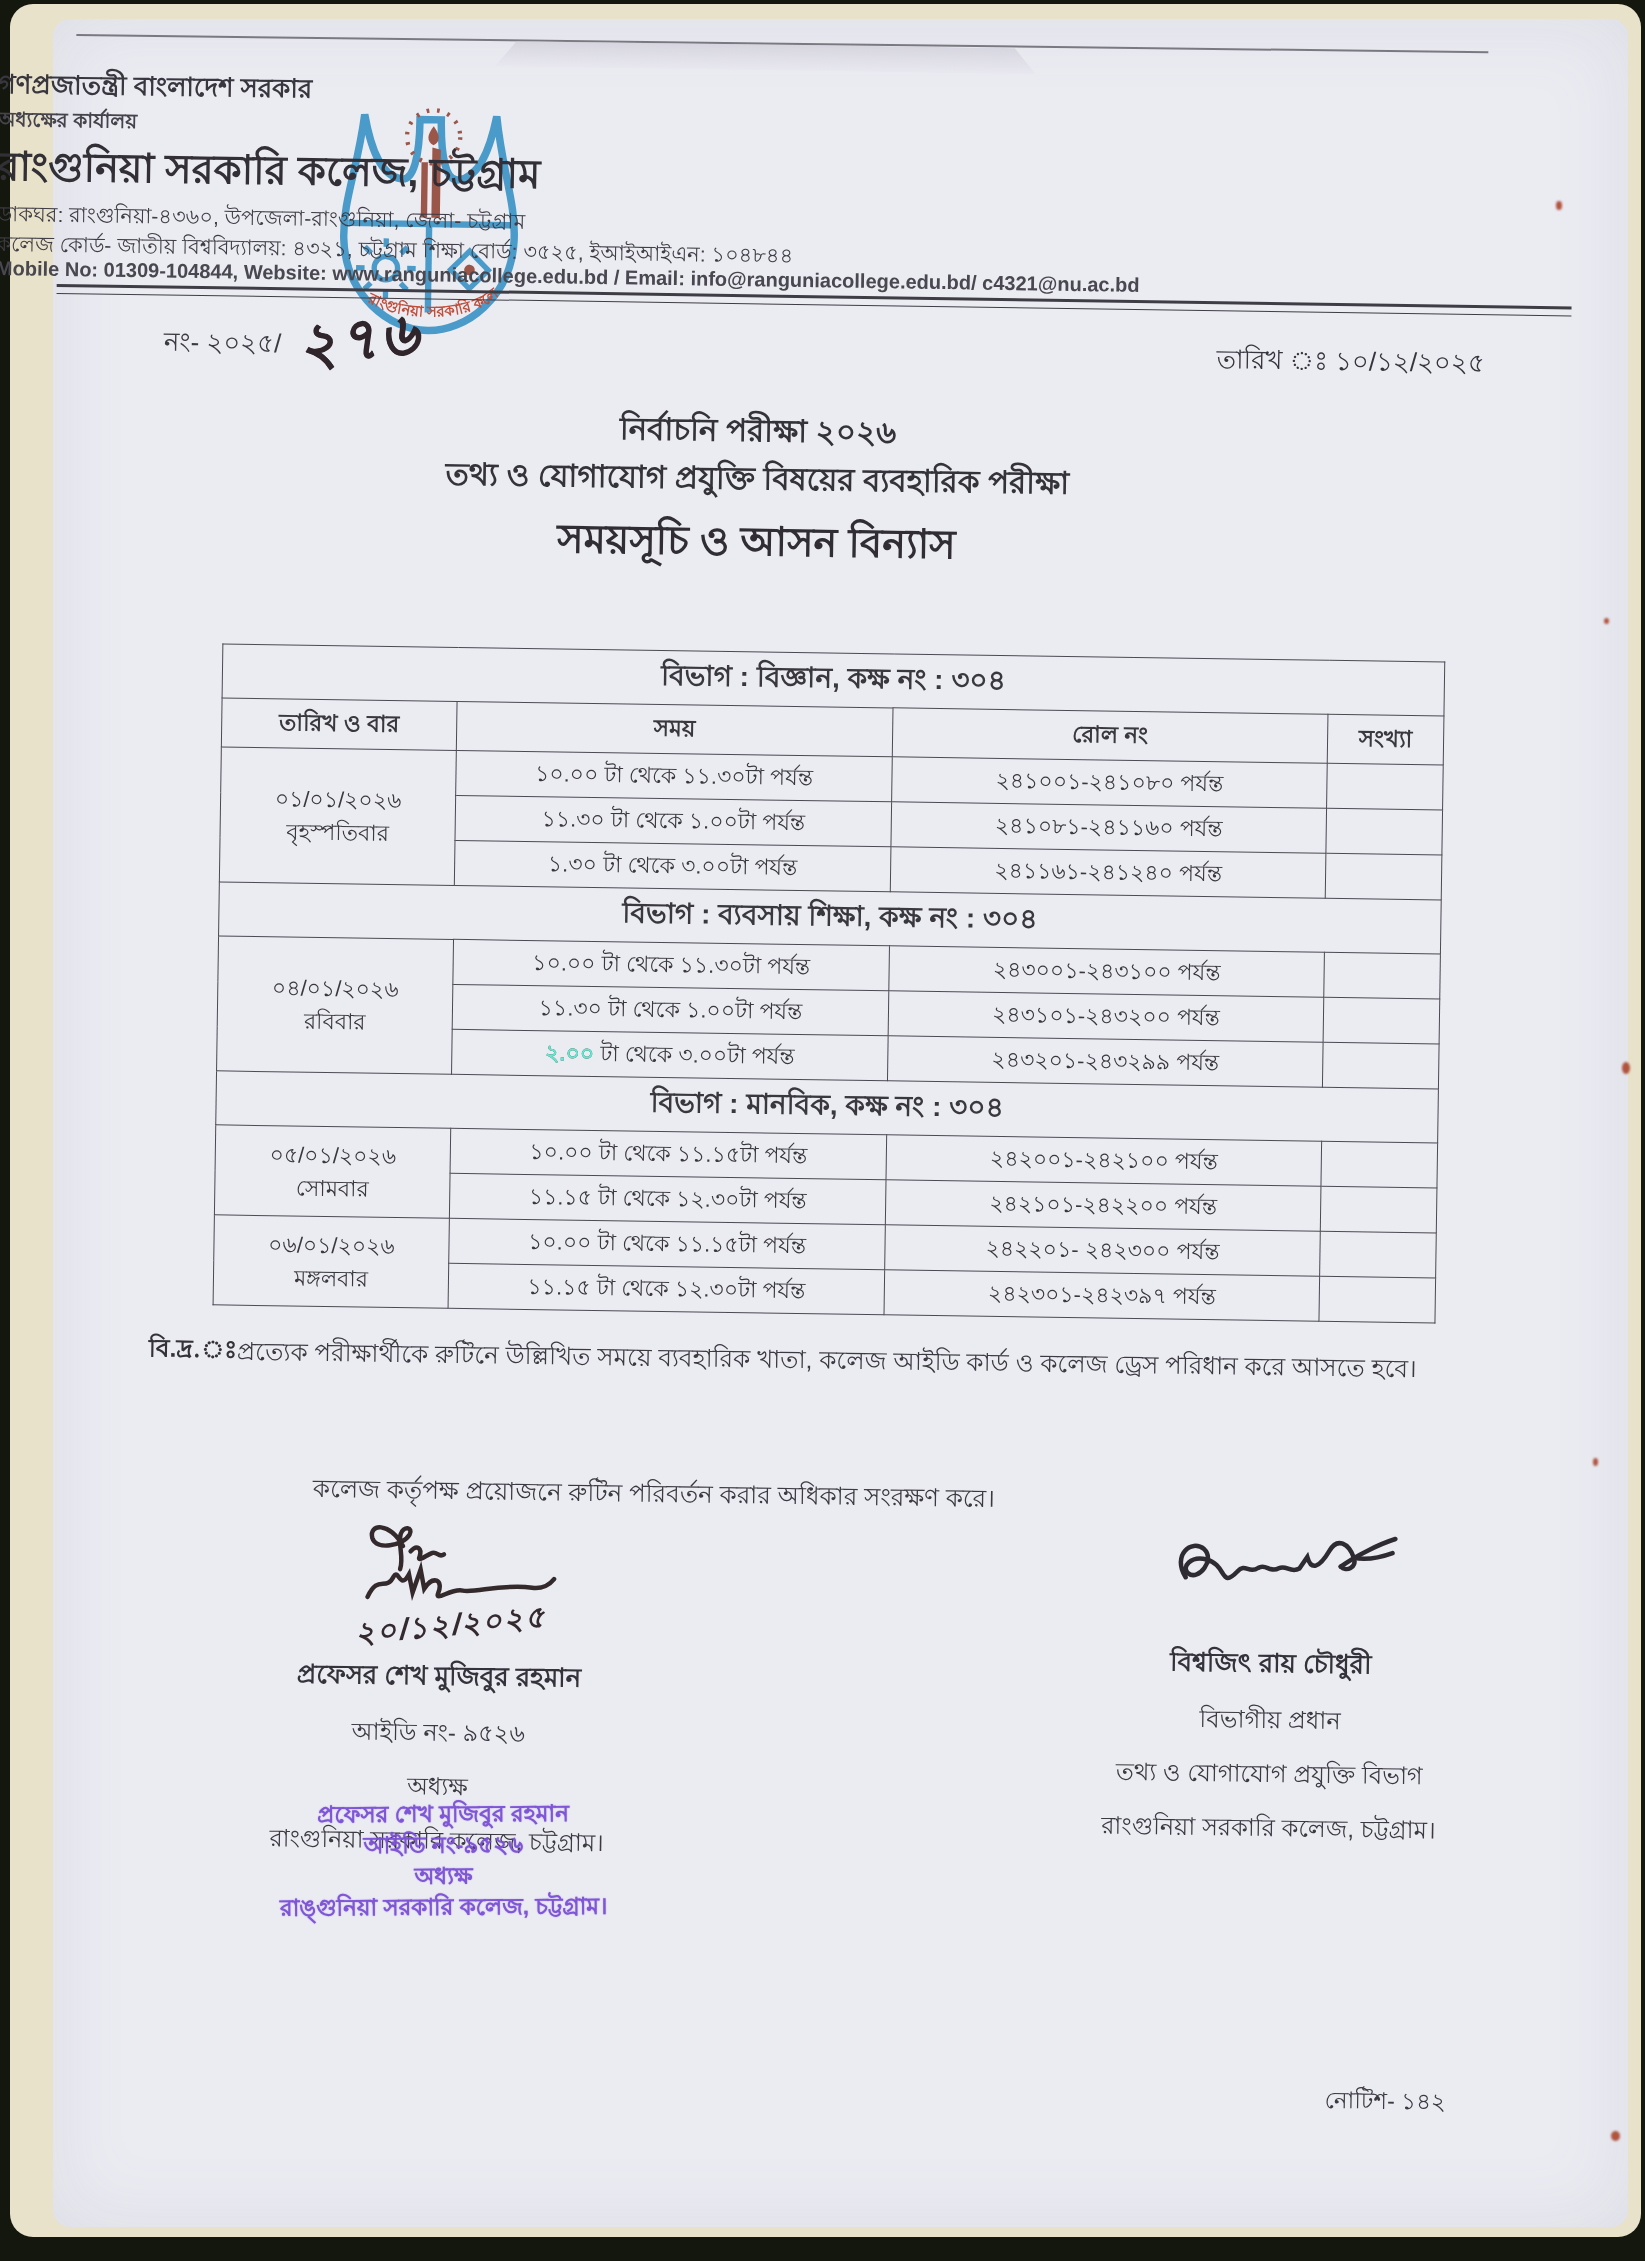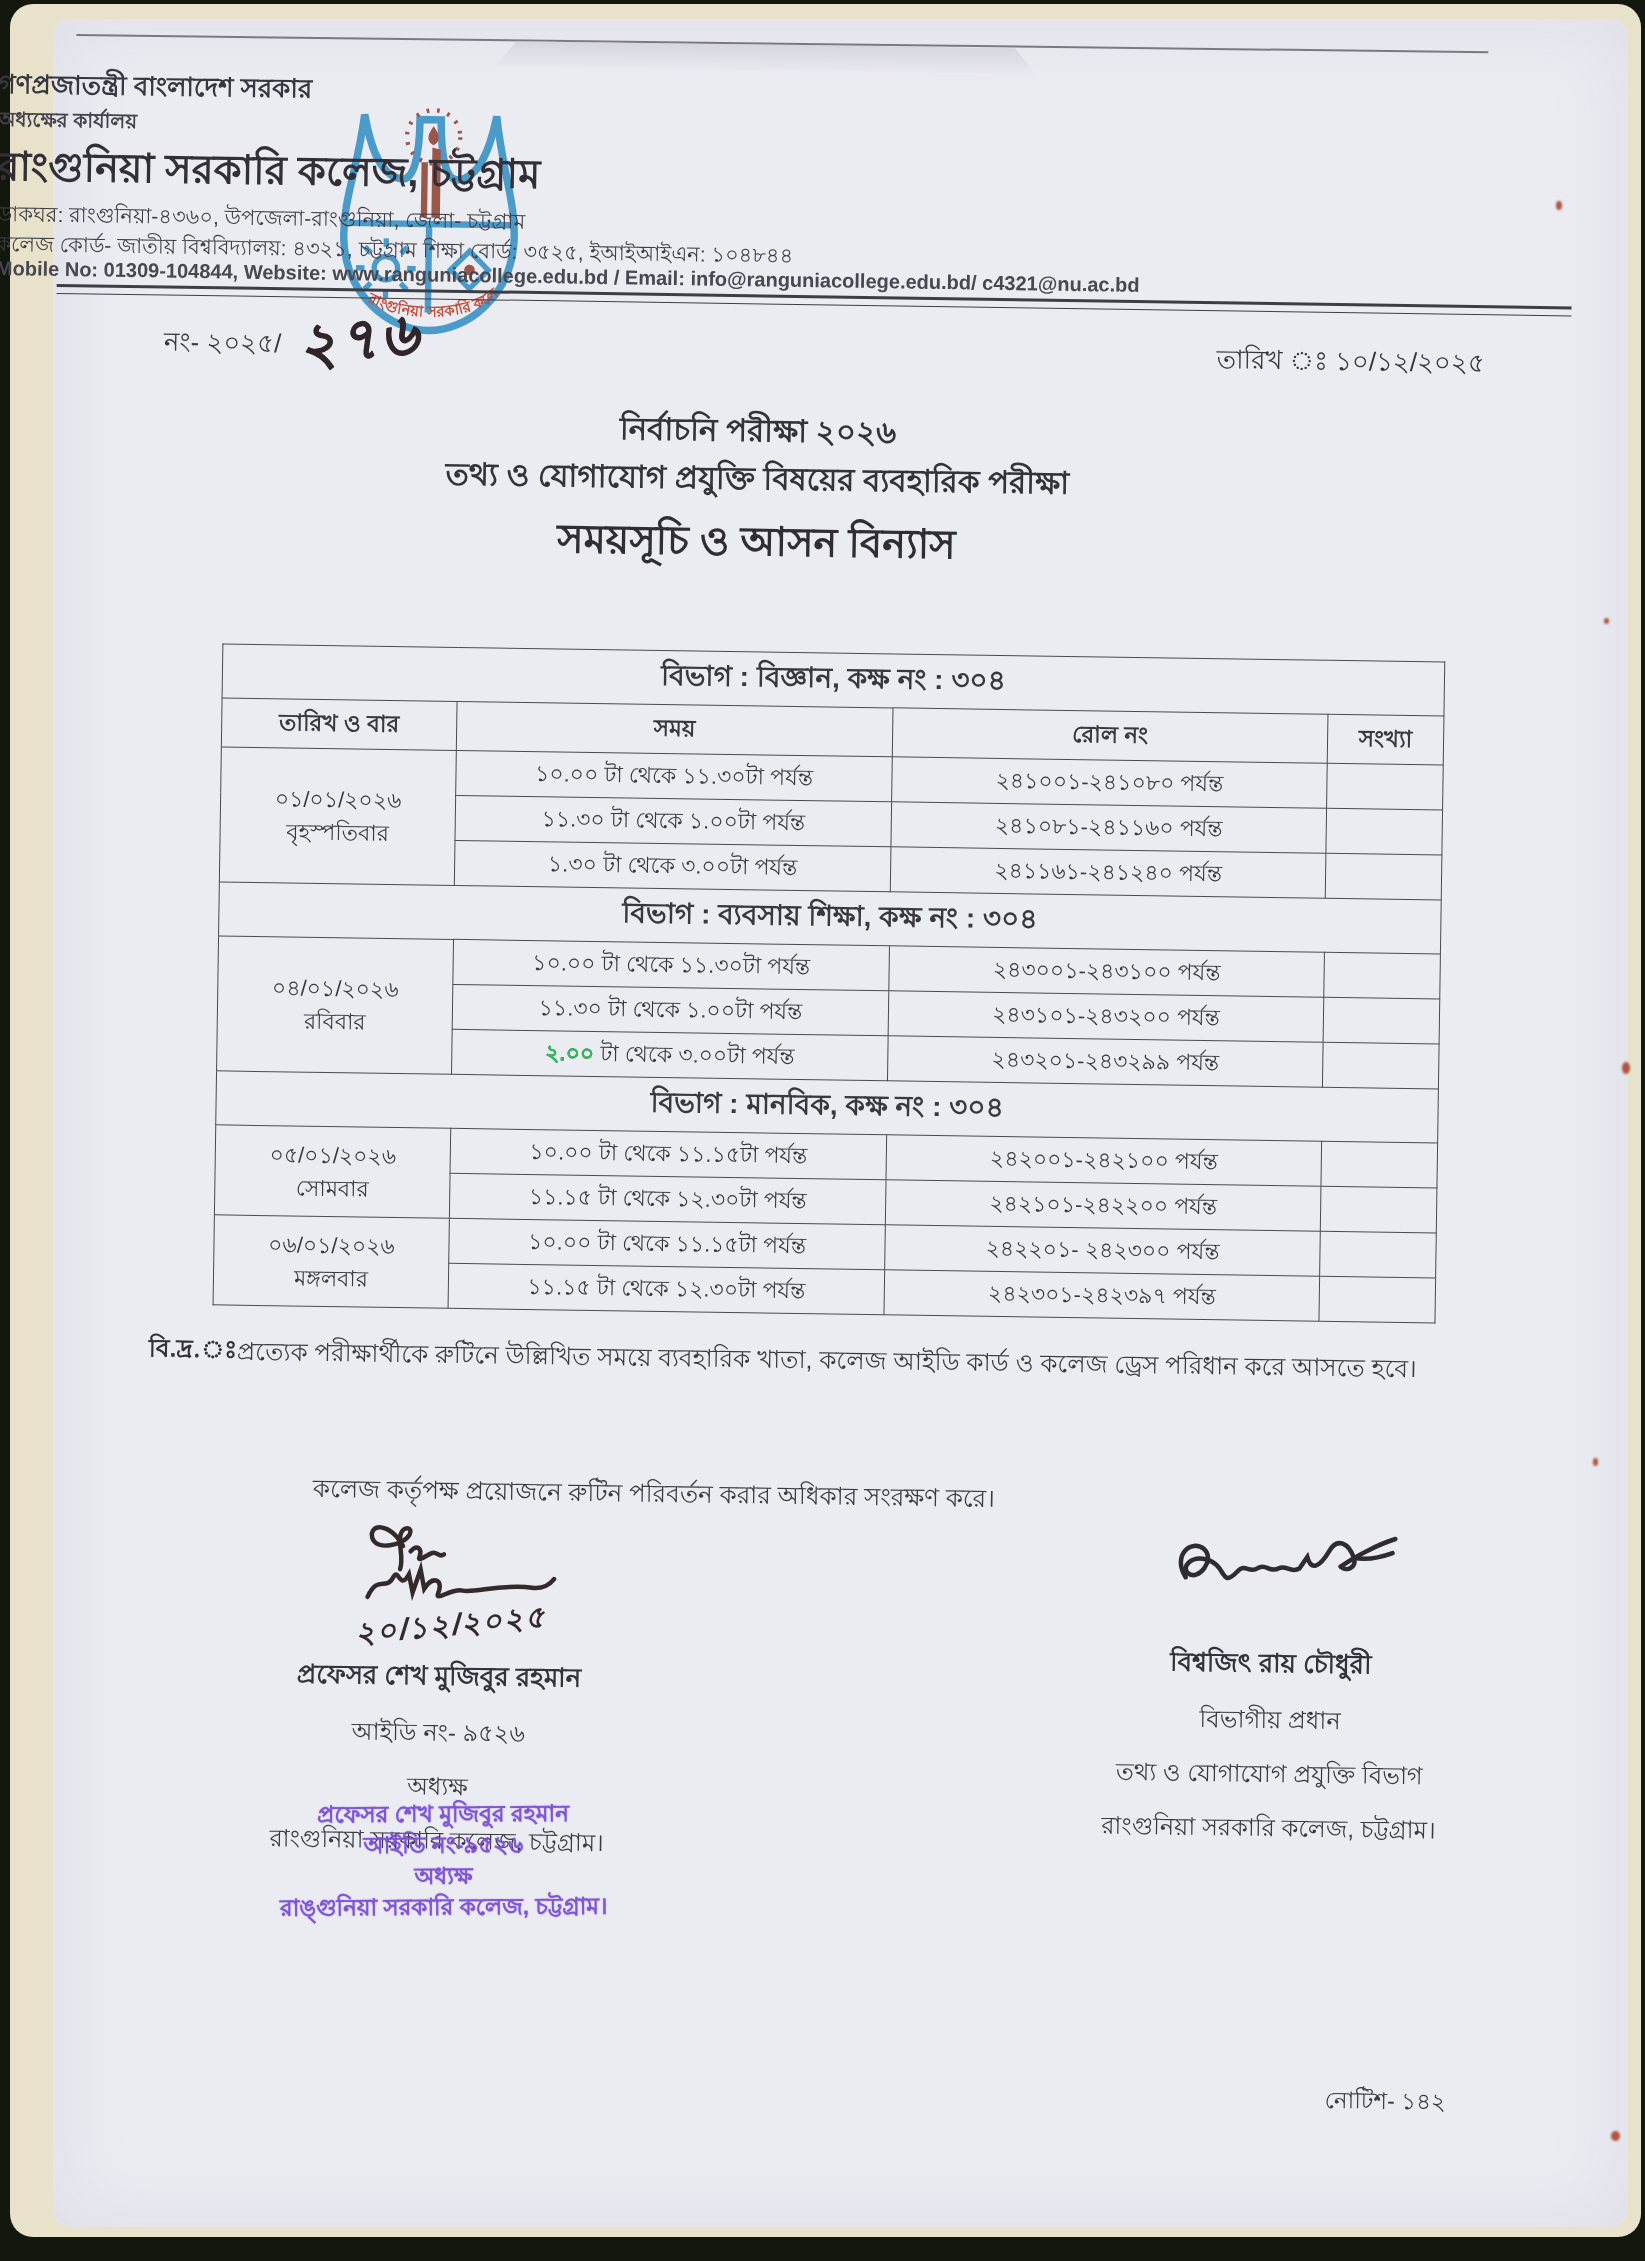--- a/index.html
+++ b/index.html
@@ -38,21 +38,21 @@
   .title3{position:absolute;left:0;right:116px;top:511px;text-align:center;font-size:40px;font-weight:bold;color:#302e34;}
 
   
   table.sched{position:absolute;left:232px;top:652px;width:1222px;border-collapse:collapse;table-layout:fixed;}
   table.sched td{border:1.9px solid #4b4952;text-align:center;vertical-align:middle;color:#3a383f;
                  padding:0 3.9px;overflow:hidden;}
   td.sect{height:53px;font-size:28px;font-weight:bold;color:#343238;}
   td.colhead{height:48px;font-size:23px;font-weight:bold;}
   td.data{height:44px;font-size:22px;}
   td.datecell{font-size:22px;line-height:1.5;}
-  .corr{color:#22c55e;font-weight:bold;text-shadow:0 0 0.6px #5a2218;}
+  .corr{color:#5eead4;font-weight:bold;text-shadow:0 0 0.6px #5a2218;}
 
   
   .note-label{position:absolute;left:169px;top:1339px;font-size:24.5px;font-weight:bold;color:#343238;}
   .note-text{position:absolute;left:257px;top:1339px;width:1212px;font-size:24.5px;line-height:1.75;color:#3b3941;}
   .rights{position:absolute;left:335px;top:1477px;font-size:24.5px;color:#3b3941;}
 
   
   .sig-left{position:absolute;left:245px;top:1521px;width:438px;text-align:center;}
   .sig-right{position:absolute;left:1031px;top:1521px;width:529px;text-align:center;}
   .sig-svg{display:block;margin:0 auto;}

